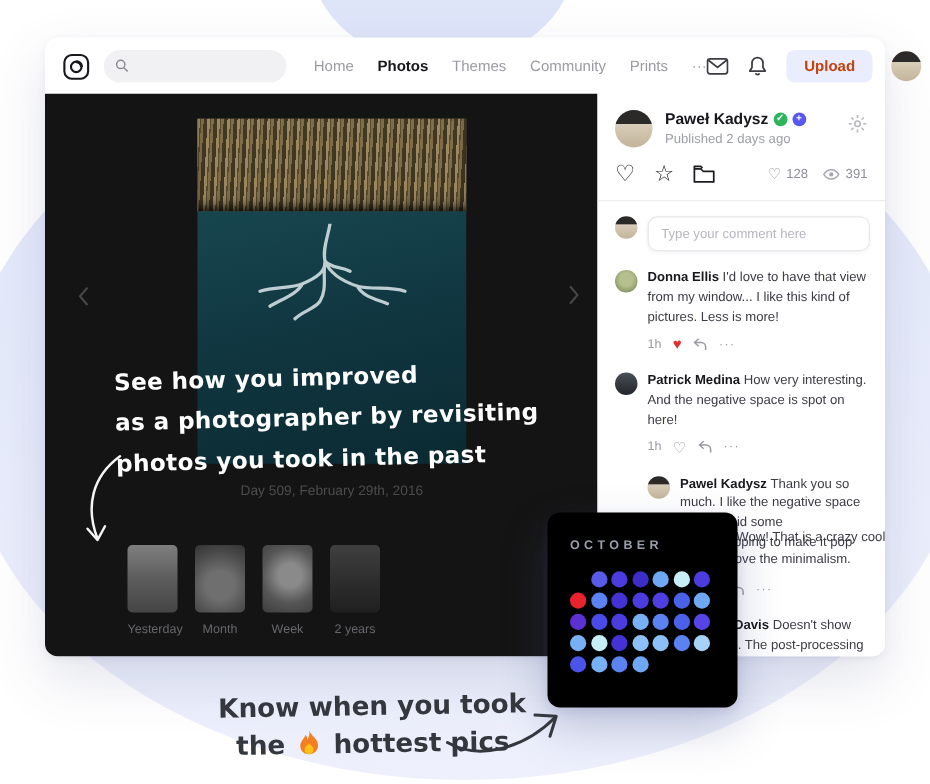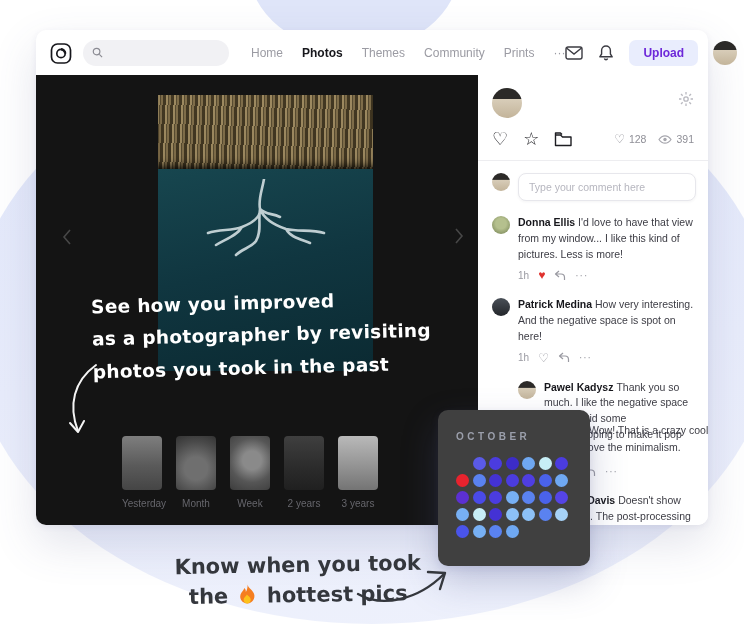--- a/index.html
+++ b/index.html
@@ -22,21 +22,21 @@
   
   .navbar { height:45px; display:flex; align-items:center; padding:0 13px; flex:0 0 auto; }
   .logo { width:24px; height:24px; flex:0 0 auto; }
   .search { margin-left:10px; width:162px; height:26px; border-radius:13px; background:#f1f1f4;
     display:flex; align-items:center; padding-left:9px; gap:6px; border:none; }
   .search input { border:none; background:transparent; outline:none; width:120px; font-size:11px; color:#333; }
   .nav-items { margin-left:22px; display:flex; gap:19px; align-items:center; }
   .nav-item { font-size:12px; color:#9b9ba3; cursor:pointer; white-space:nowrap; }
   .nav-item.active { color:#17171c; font-weight:bold; }
   .nav-right { margin-left:auto; display:flex; align-items:center; gap:15px; }
-  .upload-btn { background:#e9edfd; color:#6d28d9; font-size:12px; font-weight:bold;
+  .upload-btn { background:#e9edfd; color:#c2410c; font-size:12px; font-weight:bold;
     padding:6px 14px; border-radius:7px; border:none; cursor:pointer; }
   .avatar { border-radius:50%; flex:0 0 auto; }
   .av-pawel { background:linear-gradient(180deg,#2c2a28 0%, #2c2a28 36%, #d8cdb9 37%, #c3b49a 100%); }
   .av-donna { background:radial-gradient(circle at 50% 42%, #b5c08e 0 38%, #6d7a4c 100%); }
   .av-patrick { background:linear-gradient(180deg,#4a5058 0%, #23262b 100%); }
   .av-zachary { background:radial-gradient(circle at 50% 40%, #8a5244 0 35%, #3a2420 100%); }
 
   
   .main-row { flex:1; display:flex; min-height:0; }
 
@@ -52,21 +52,21 @@
   .branch-svg { position:absolute; left:28px; top:10px; }
   .chevron { position:absolute; cursor:pointer; }
   .chevron.left { left:26px; top:153px; }
   .chevron.right { right:14px; top:152px; }
   .overlay-text { position:absolute; left:56px; top:212px; color:#fff;
     font-family:"DejaVu Sans", sans-serif; font-weight:bold; font-size:18.5px;
     line-height:1.75; transform:rotate(-1.5deg); letter-spacing:.3px; white-space:nowrap; }
   .day-caption { position:absolute; left:92px; top:312px; width:275px; text-align:center;
     color:#4c4c4c; font-size:11px; }
   .curve-arrow-left { position:absolute; left:20px; top:286px; }
-  .thumbs { position:absolute; left:66px; bottom:16px; display:flex; gap:14px;margin-left:20px; }
+  .thumbs { position:absolute; left:66px; bottom:16px; display:flex; gap:14px; }
   .thumb { width:40px; text-align:center; cursor:pointer; }
   .thumb-img { width:40px; height:54px; border-radius:4px; }
   .thumb-label { margin-top:8px; font-size:10px; color:#66666c; }
   .thumb.on .thumb-label { color:#fff; font-weight:bold; }
   .ti-yesterday { background:linear-gradient(180deg,#7e7e7e 0%, #5a5a5a 55%, #454545 100%); }
   .ti-week { background:radial-gradient(circle at 55% 45%, #8a8a8a 0 25%, #565656 60%, #3c3c3c 100%); }
   .ti-month { background:radial-gradient(circle at 50% 60%, #6f6f6f 0 30%, #4a4a4a 70%, #333 100%); }
   .ti-year { background:linear-gradient(180deg,#16202c 0%, #2b3a4e 30%, #e2862a 58%, #c96a1f 78%, #7e3f10 100%); }
   .ti-2years { background:linear-gradient(180deg,#3f3f3f 0%, #2b2b2b 60%, #202020 100%); }
   .ti-3years { background:linear-gradient(180deg,#b9b9b9 0%, #949494 55%, #747474 100%); }
@@ -102,21 +102,21 @@
   .c-author { font-weight:bold; color:#17171c; cursor:pointer; }
   .c-meta { margin-top:4px; display:flex; align-items:center; gap:9px; font-size:10px; color:#9a9aa2; }
   .c-meta .heart-red { color:#e0312e; font-size:12px; cursor:pointer; }
   .c-meta .heart-gray { color:#9a9aa2; font-size:12px; cursor:pointer; }
   .c-meta .more-dots { letter-spacing:1px; cursor:pointer; }
   .hidden-comment { position:absolute; left:104px; top:347px; width:134px;
     font-size:10.5px; color:#3c3c44; line-height:1.6; }
 
   
   .oct-card { position:absolute; left:438px; top:410px; width:152px; height:156px;
-    background:#404040; border-radius:10px; padding:21px 0 0 18px;
+    background:#000000; border-radius:10px; padding:21px 0 0 18px;
     box-shadow:0 16px 36px rgba(80,85,140,.28), 0 3px 8px rgba(80,85,140,.12); z-index:5; }
   .oct-title { font-size:10px; font-weight:bold; letter-spacing:3.5px; color:#9b9fab; }
   .dot-grid { margin-top:13px; }
   .dot-row { display:flex; height:17px; align-items:center; }
   .dot { width:13px; height:13px; border-radius:50%; margin-right:3.5px; }
   .dot.empty { visibility:hidden; }
 
   
   .bottom-caption { position:absolute; left:158px; top:550px; width:280px; text-align:center;
     font-family:"DejaVu Sans", sans-serif; font-weight:bold; font-size:21px; color:#34373d;
@@ -186,20 +186,21 @@
         <svg class="chevron right" width="10" height="18" viewBox="0 0 10 18">
           <polyline points="2,2 8,9 2,16" fill="none" stroke="#474747" stroke-width="1.6"></polyline>
         </svg>
 
         <div class="overlay-text">
           <div>See how you improved</div>
           <div>as a photographer by revisiting</div>
           <div>photos you took in the past</div>
         </div>
 
+        <div class="day-caption">Day 509, February 29th, 2016</div>
 
         <svg class="curve-arrow-left" width="52" height="82" viewBox="0 0 52 82">
           <path d="M40,4 C18,20 12,44 22,70" fill="none" stroke="#f4f4f4" stroke-width="2" stroke-linecap="round"></path>
           <path d="M14,62 L22,71 L28,60" fill="none" stroke="#f4f4f4" stroke-width="2" stroke-linecap="round" stroke-linejoin="round"></path>
         </svg>
 
         <div class="thumbs" id="thumbs">
             <div class="thumb">
               <div class="thumb-img ti-yesterday"></div>
               <div class="thumb-label">Yesterday</div>
@@ -209,30 +210,34 @@
               <div class="thumb-label">Month</div>
             </div>
             <div class="thumb">
               <div class="thumb-img ti-week"></div>
               <div class="thumb-label">Week</div>
             </div>
             <div class="thumb">
               <div class="thumb-img ti-2years"></div>
               <div class="thumb-label">2 years</div>
             </div>
-            <div class="thumb">
-              <div class="thumb-img ti-3years"></div>
-              <div class="thumb-label">3 years</div>
-            </div>
           </div>
       </div>
 
       <div class="sidebar">
         <div class="author-row">
           <div class="avatar av-pawel" style="width:30px;height:30px;"></div>
+          <div>
+            <div class="author-name-line">
+              <span class="author-name">Paweł Kadysz</span>
+              <span class="badge green">✓</span>
+              <span class="badge blue">+</span>
+            </div>
+            <div class="author-meta">Published 2 days ago</div>
+          </div>
           <svg class="gear" width="16" height="16" viewBox="0 0 16 16">
             <circle cx="8" cy="8" r="2.2" fill="none" stroke="#b9b9c0" stroke-width="1.3"></circle>
             <g stroke="#b9b9c0" stroke-width="1.3">
               <line x1="8" y1="1" x2="8" y2="3.4"></line>
                 <line x1="8" y1="12.6" x2="8" y2="15"></line>
               <line x1="1" y1="8" x2="3.4" y2="8"></line>
                 <line x1="12.6" y1="8" x2="15" y2="8"></line>
               <line x1="3" y1="3" x2="4.7" y2="4.7"></line>
                 <line x1="11.3" y1="11.3" x2="13" y2="13"></line>
               <line x1="13" y1="3" x2="11.3" y2="4.7"></line>

